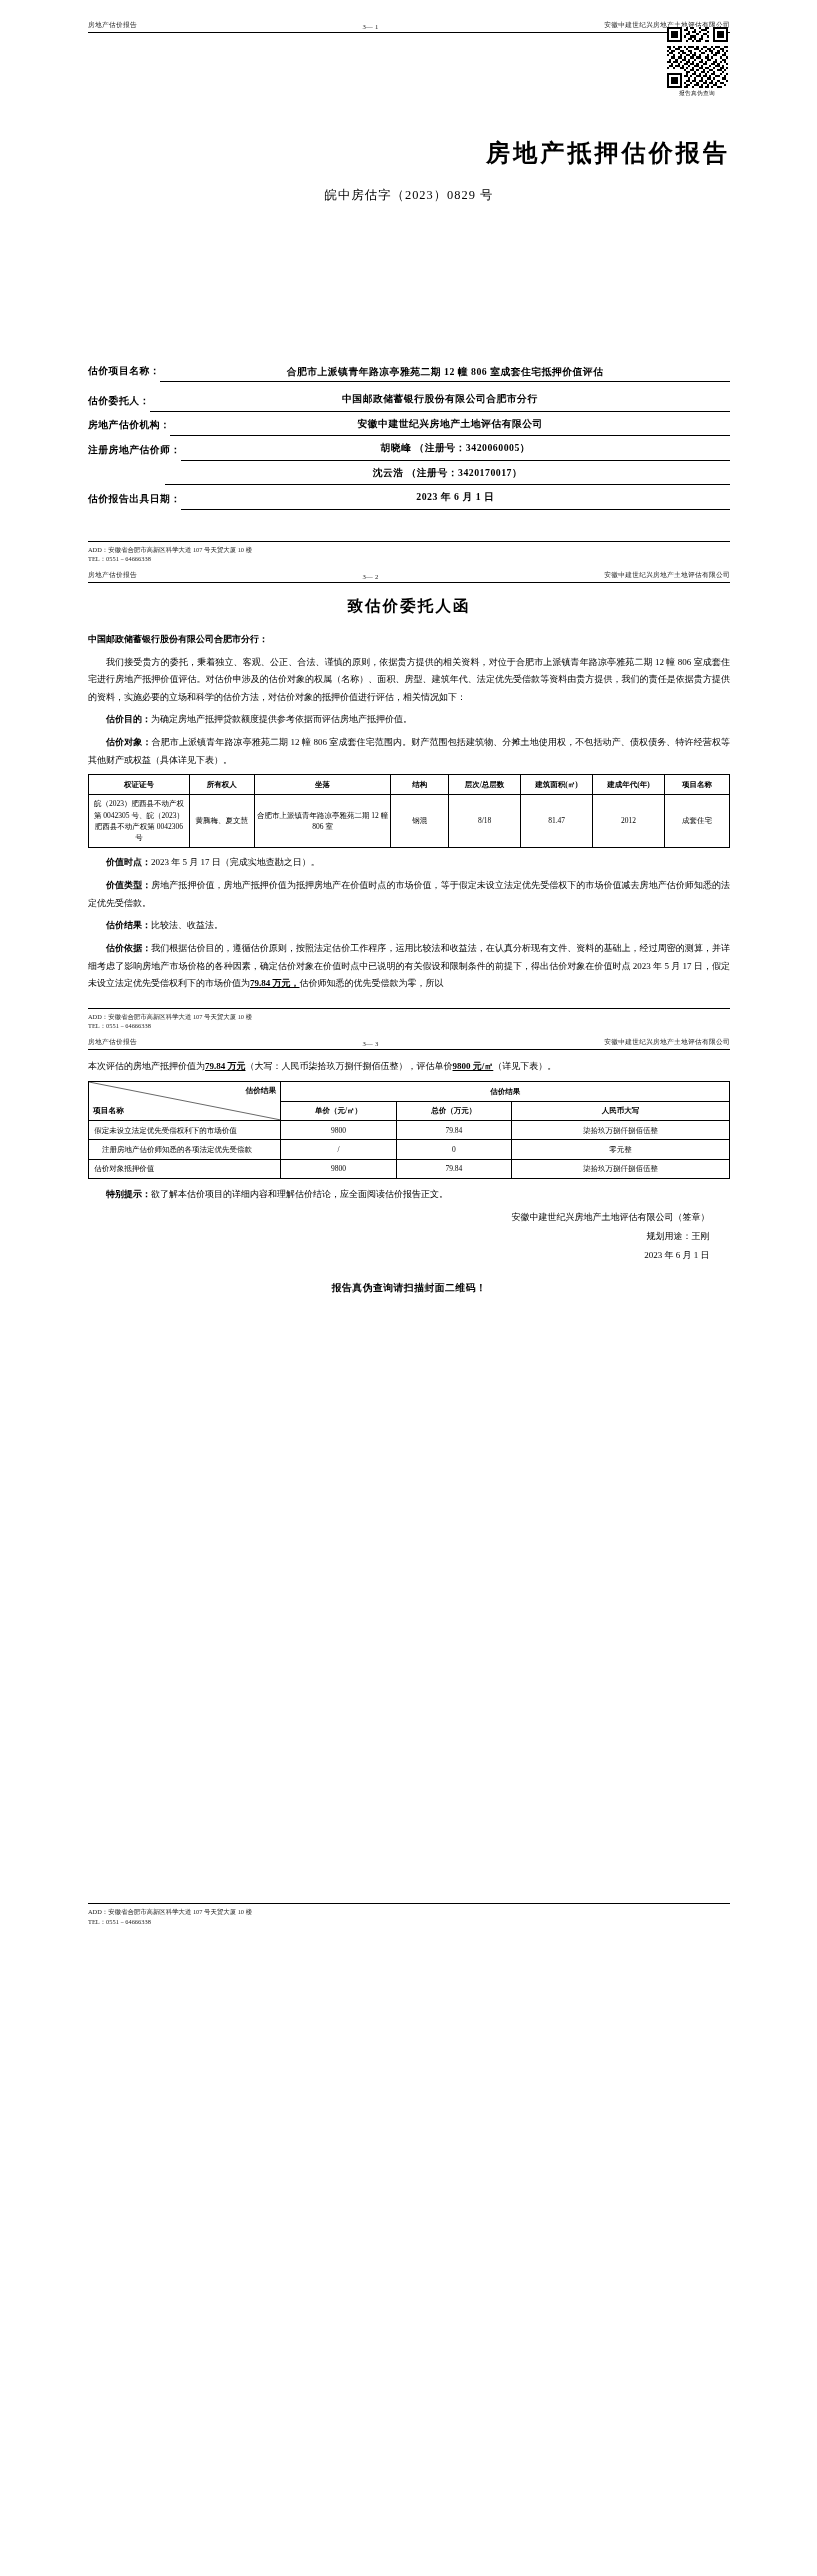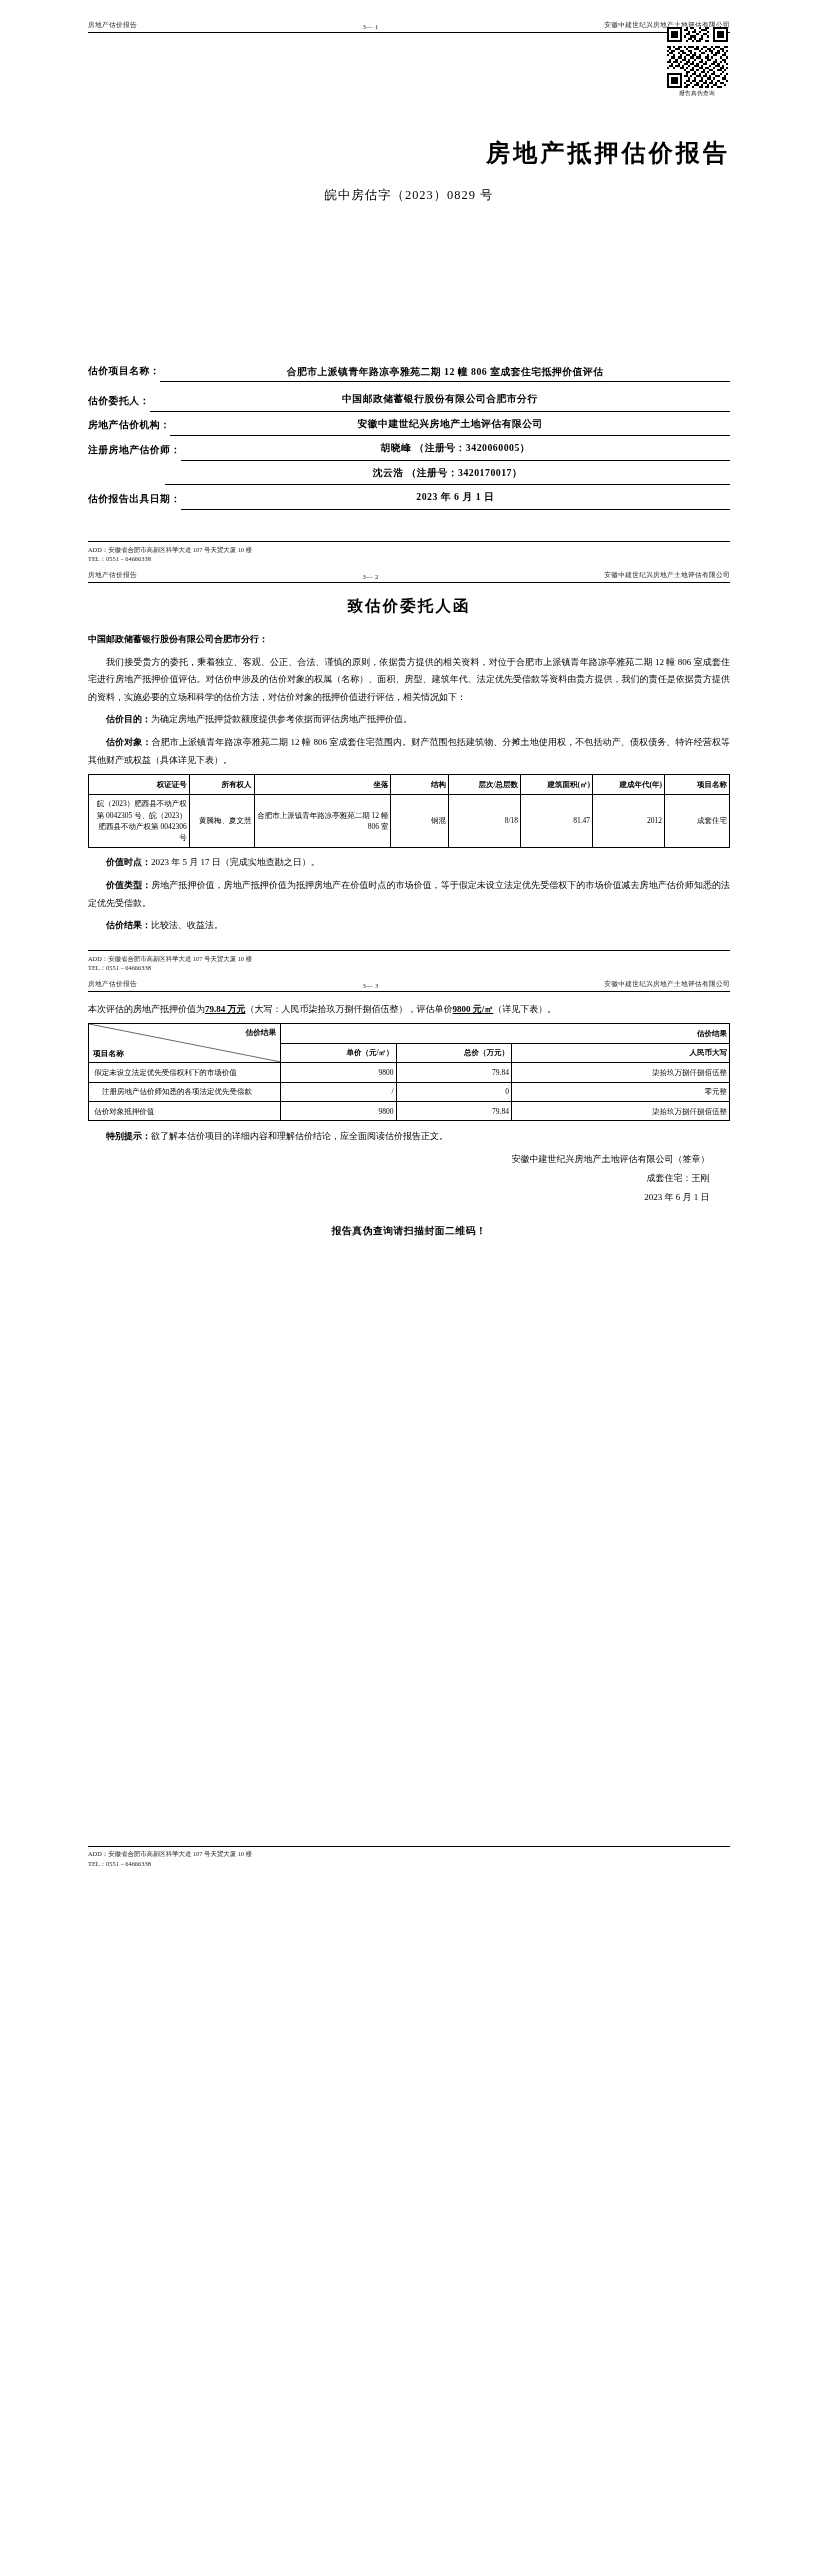--- a/index.html
+++ b/index.html
@@ -106,21 +106,21 @@
   .u{text-decoration:underline;}
   
   table.t{
     width:100%;
     border-collapse:collapse;
     font-size:7.5px;
     margin:5.2px 0 6.2px 0;
   }
   table.t th, table.t td{
     border:0.5px solid #000;
-    text-align:right;
+    text-align:center;
     vertical-align:middle;
     padding:3.6px 2.1px;
     line-height:1.5;
   }
   table.t th{font-weight:bold;}
   .tbl2{font-size:8.2px;}
   .tbl2 th,.tbl2 td{padding:6.7px 3.1px;}
   .diag{
     position:relative;
     height:30px;
@@ -460,20 +460,23 @@
     </p>
 
     <p class="body">
       <span class="bold">价值类型：</span><span>房地产抵押价值，房地产抵押价值为抵押房地产在价值时点的市场价值，等于假定未设立法定优先受偿权下的市场价值减去房地产估价师知悉的法定优先受偿款。</span>
     </p>
 
     <p class="body">
       <span class="bold">估价结果：</span><span>比较法、收益法。</span>
     </p>
 
+    <p class="body">
+      <span class="bold">估价依据：</span><span>我们根据估价目的，遵循估价原则，按照法定估价工作程序，运用比较法和收益法，在认真分析现有文件、资料的基础上，经过周密的测算，并详细考虑了影响房地产市场价格的各种因素，确定估价对象在价值时点中已说明的有关假设和限制条件的前提下，得出估价对象在价值时点 2023 年 5 月 17 日，假定未设立法定优先受偿权利下的市场价值为</span><span class="bold u">79.84 万元，</span><span>估价师知悉的优先受偿款为零，所以</span>
+    </p>
 
     <div style="height:10.3px;"></div>
 
     <div class="runfoot">
       <div>ADD：安徽省合肥市高新区科学大道 107 号天贸大厦 10 楼</div>
       <div>TEL：0551－64666338</div>
     </div>
   </div>
 
   <div class="sheet" style="padding-top:7.2px;">
@@ -527,21 +530,21 @@
         </tr>
       </tbody>
     </table>
 
     <p class="body">
       <span class="bold">特别提示：</span><span>欲了解本估价项目的详细内容和理解估价结论，应全面阅读估价报告正文。</span>
     </p>
 
     <div class="sig">
       <span class="l">安徽中建世纪兴房地产土地评估有限公司（签章）</span>
-      <span class="l">成套住宅：王刚</span>
+      <span class="l">规划用途：王刚</span>
       <span class="l">2023 年 6 月 1 日</span>
     </div>
 
     <div class="notice">报告真伪查询请扫描封面二维码！</div>
 
     <div class="spacer-xl"></div>
 
     <div class="runfoot">
       <div>ADD：安徽省合肥市高新区科学大道 107 号天贸大厦 10 楼</div>
       <div>TEL：0551－64666338</div>

